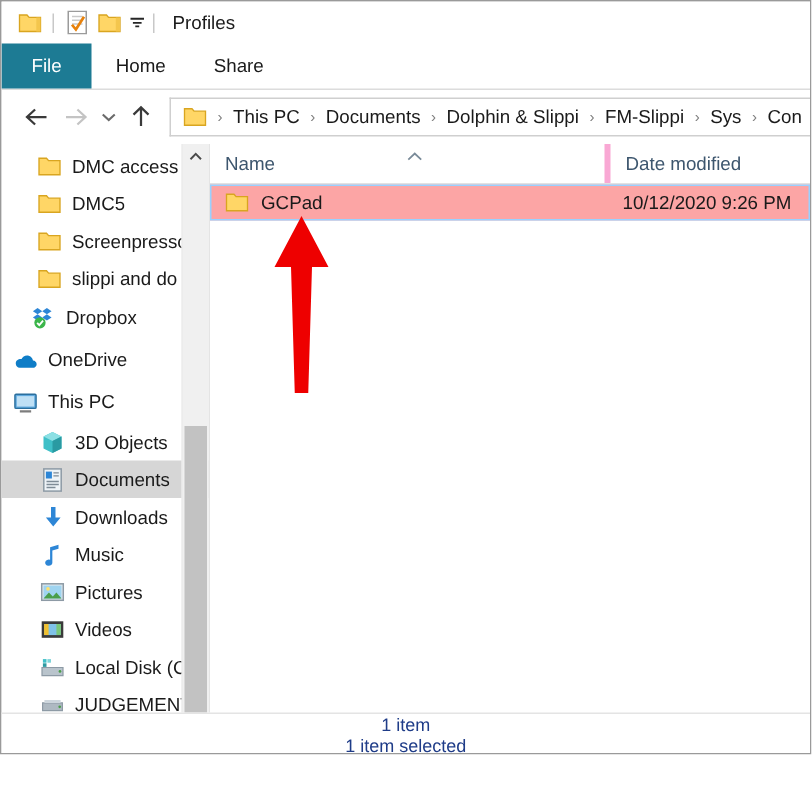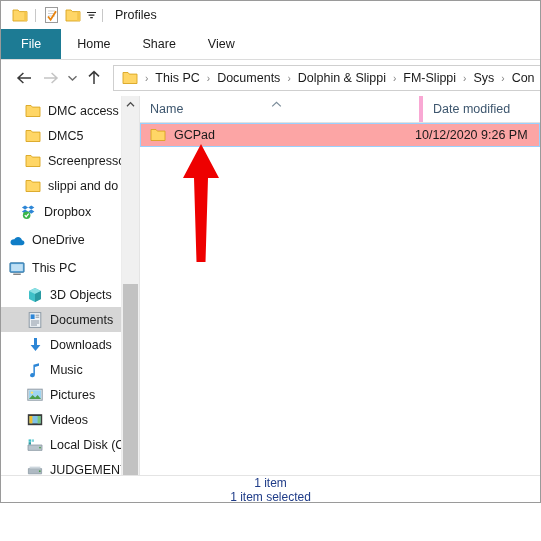--- a/index.html
+++ b/index.html
@@ -200,21 +200,20 @@
     background: #ffffff;
     overflow: hidden;
   }
   .col-header {
     height: 26px;
     display: flex;
     align-items: center;
     border-bottom: 1px solid #e2e2e2;
     position: relative;
     background: #ffffff;
-    gap: 16px;
   }
   .col {
     font-size: 12.5px;
     color: #3d566e;
     display: flex;
     align-items: center;
     height: 100%;
     padding-left: 10px;
     box-sizing: border-box;
     position: relative;
@@ -327,21 +326,20 @@
       </svg>
     </div>
     <div class="qat-sep"></div>
     <div class="title-text">Profiles</div>
   </div>
 
   <div class="ribbon">
     <div class="tab file">File</div>
     <div class="tab">Home</div>
     <div class="tab">Share</div>
-    <div class="tab">View</div>
   </div>
 
   <div class="addressbar">
     <div class="nav-btn">
       <svg width="17" height="14" viewBox="0 0 17 14">
         <path d="M7.4 2L2 7l5.4 5M2 7h13" stroke="#3a3a3a" stroke-width="1.5" fill="none"></path>
       </svg>
     </div>
     <div class="nav-btn">
       <svg width="17" height="14" viewBox="0 0 17 14">

